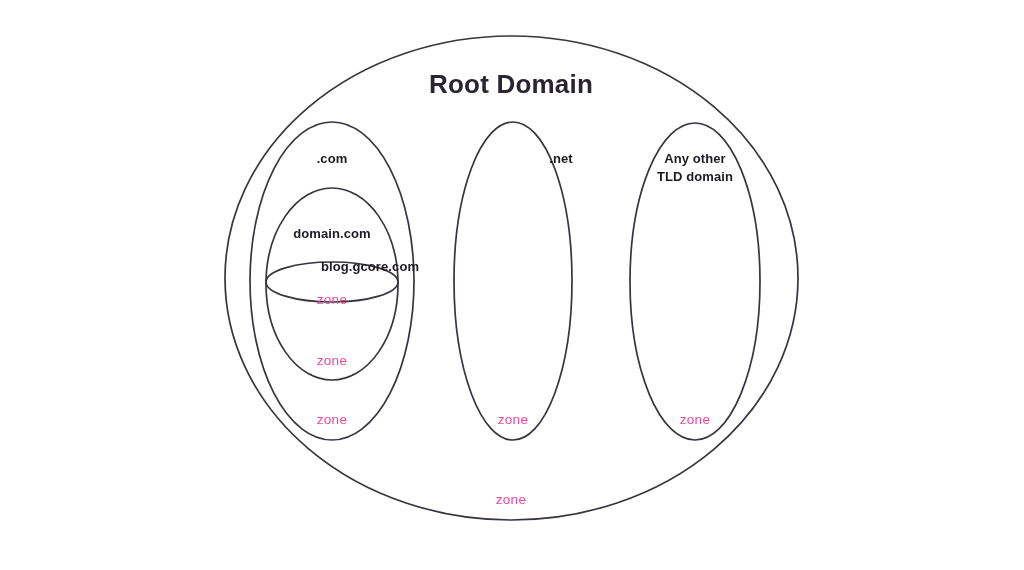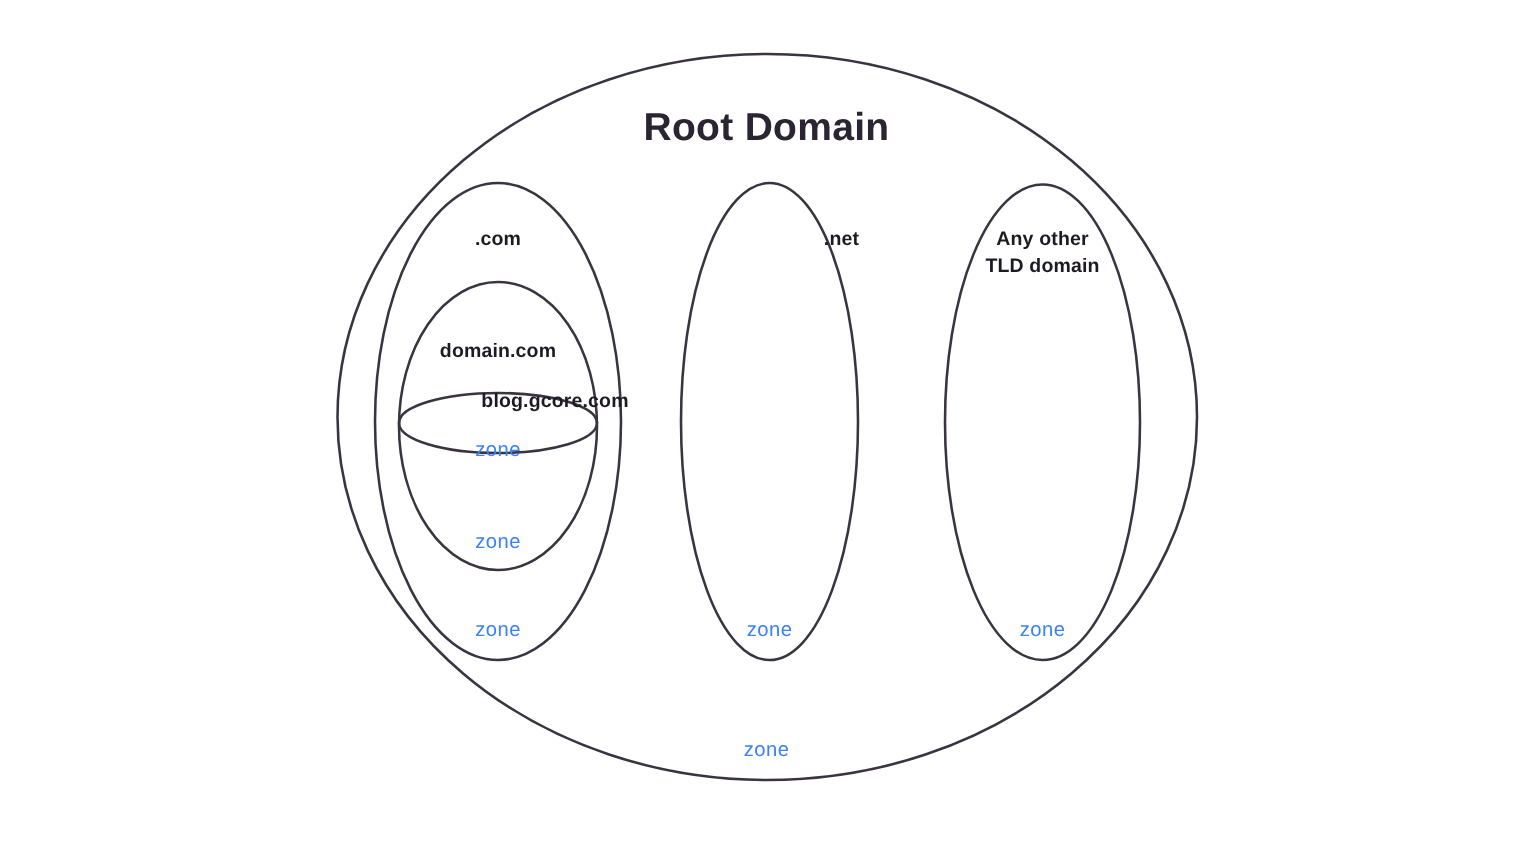--- a/index.html
+++ b/index.html
@@ -47,21 +47,21 @@
   .domain-label {
     font-size: 13px;
     font-weight: bold;
     color: #1d1a24;
     line-height: 17.5px;
     letter-spacing: 0.1px;
   }
   .zone-label {
     font-size: 13.5px;
     font-weight: normal;
-    color: #3b82f6;
+    color: #ec4899;
     letter-spacing: 0.3px;
   }
 </style>
 </head>
 <body>
 
 <div id="diagram-root">
 
   <svg class="shapes" viewBox="0 0 1024 570">
     <ellipse cx="511.5" cy="278" rx="286.5" ry="242"></ellipse>

